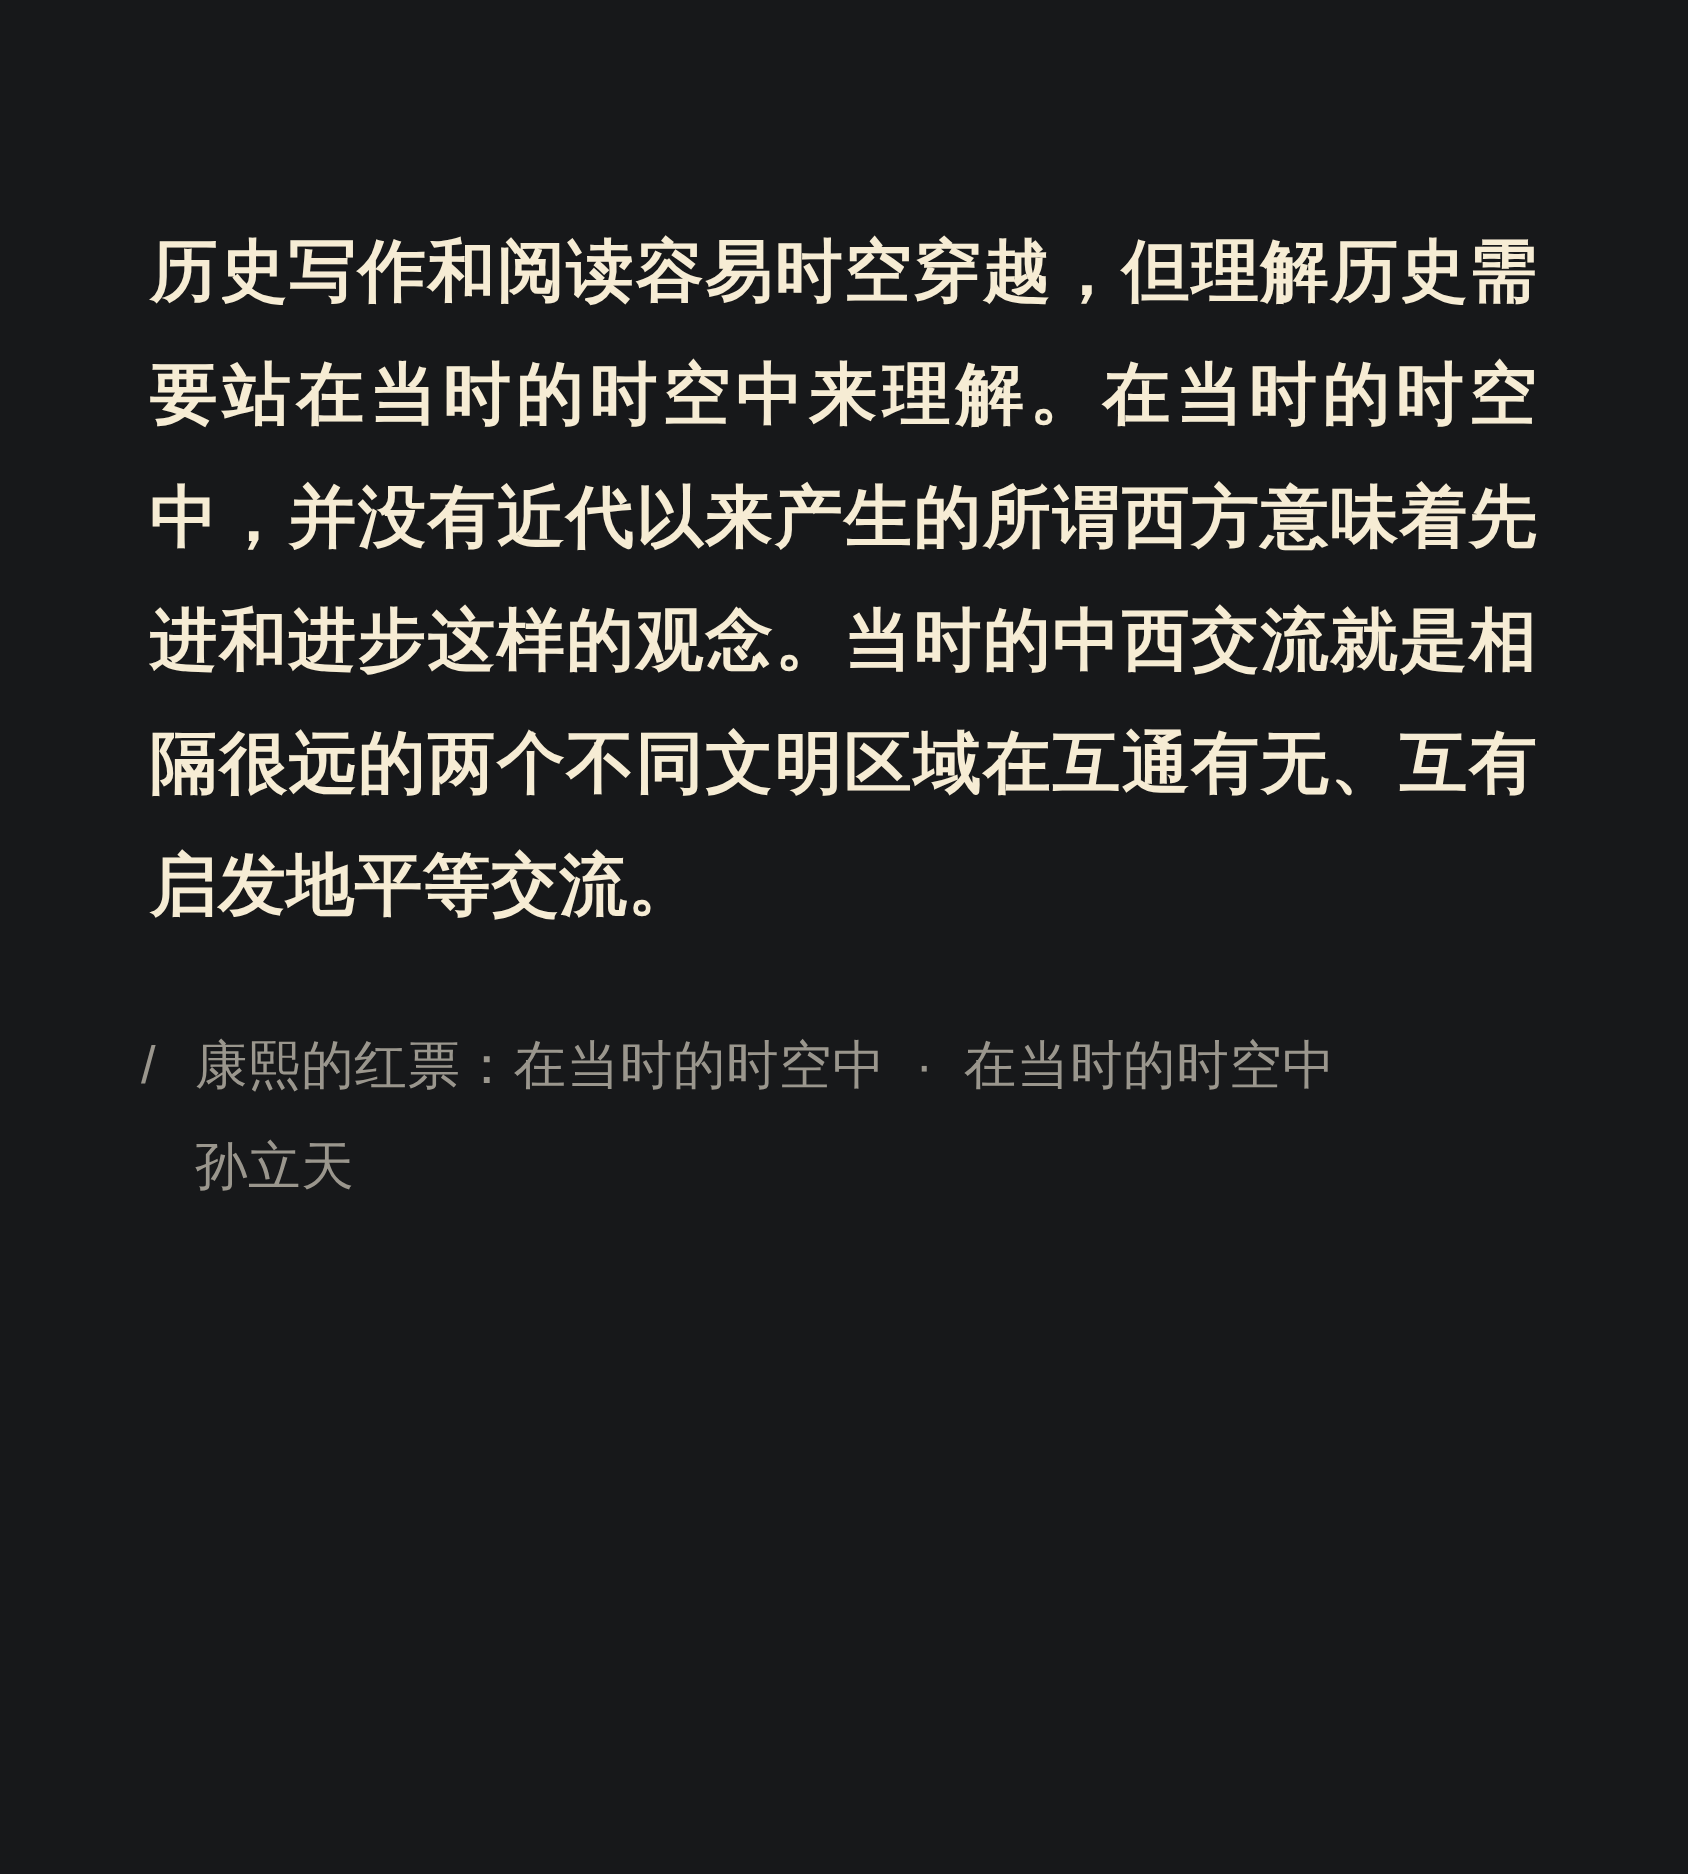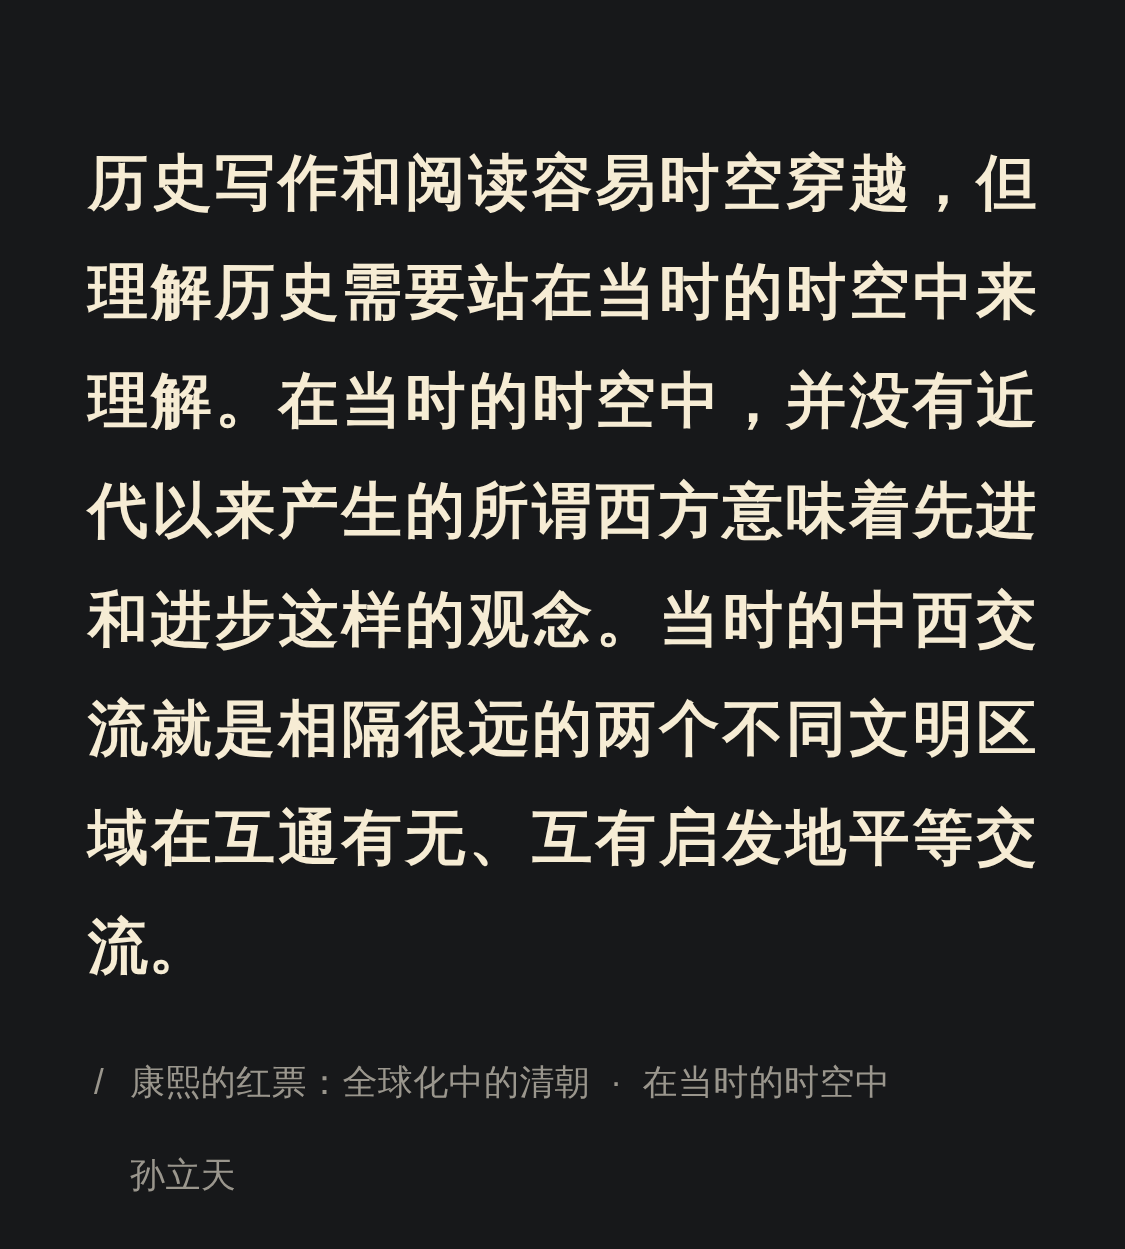--- a/index.html
+++ b/index.html
@@ -16,27 +16,27 @@
   .page {
     position: relative;
     width: 1125px;
     height: 1249px;
     background: #17181a;
     box-sizing: border-box;
     padding: 128px 88px 0 88px;
   }
   .quote-body {
     color: #f6ecd4;
-    font-size: 60px;
+    font-size: 45px;
     font-weight: 700;
     line-height: 1.82;
     letter-spacing: 0.5px;
     text-align: justify;
     text-justify: inter-ideograph;
-    margin: 0;
+    margin: 12px;
   }
   .meta {
     margin-top: 52px;
     padding-left: 6px;
   }
   .source-line {
     color: #9a968d;
     font-size: 35px;
     font-weight: 400;
     line-height: 1.62;
@@ -49,39 +49,39 @@
     position: absolute;
     left: 0;
     top: 0;
     color: #9a968d;
     font-size: 35px;
   }
   .sep {
     padding: 0 10px;
   }
   .author-line {
-    margin-top: 39px;
+    margin-top: 12px;
     padding-left: 36px;
     color: #9a968d;
     font-size: 35px;
     font-weight: 400;
     line-height: 1.5;
     letter-spacing: 0.4px;
   }
 </style>
 </head>
 <body>
 
 <div class="page">
 
   <p class="quote-body">历史写作和阅读容易时空穿越，但理解历史需要站在当时的时空中来理解。在当时的时空中，并没有近代以来产生的所谓西方意味着先进和进步这样的观念。当时的中西交流就是相隔很远的两个不同文明区域在互通有无、互有启发地平等交流。</p>
 
   <div class="meta">
     <div class="source-line">
       <span class="slash">/</span>
-      <span>康熙的红票：全球化中的清朝</span>
+      <span>康熙的红票：在当时的时空中</span>
       <span class="sep">·</span>
       <span>在当时的时空中</span>
     </div>
     <div class="author-line">孙立天</div>
   </div>
 
 </div>
 
 </body></html>

